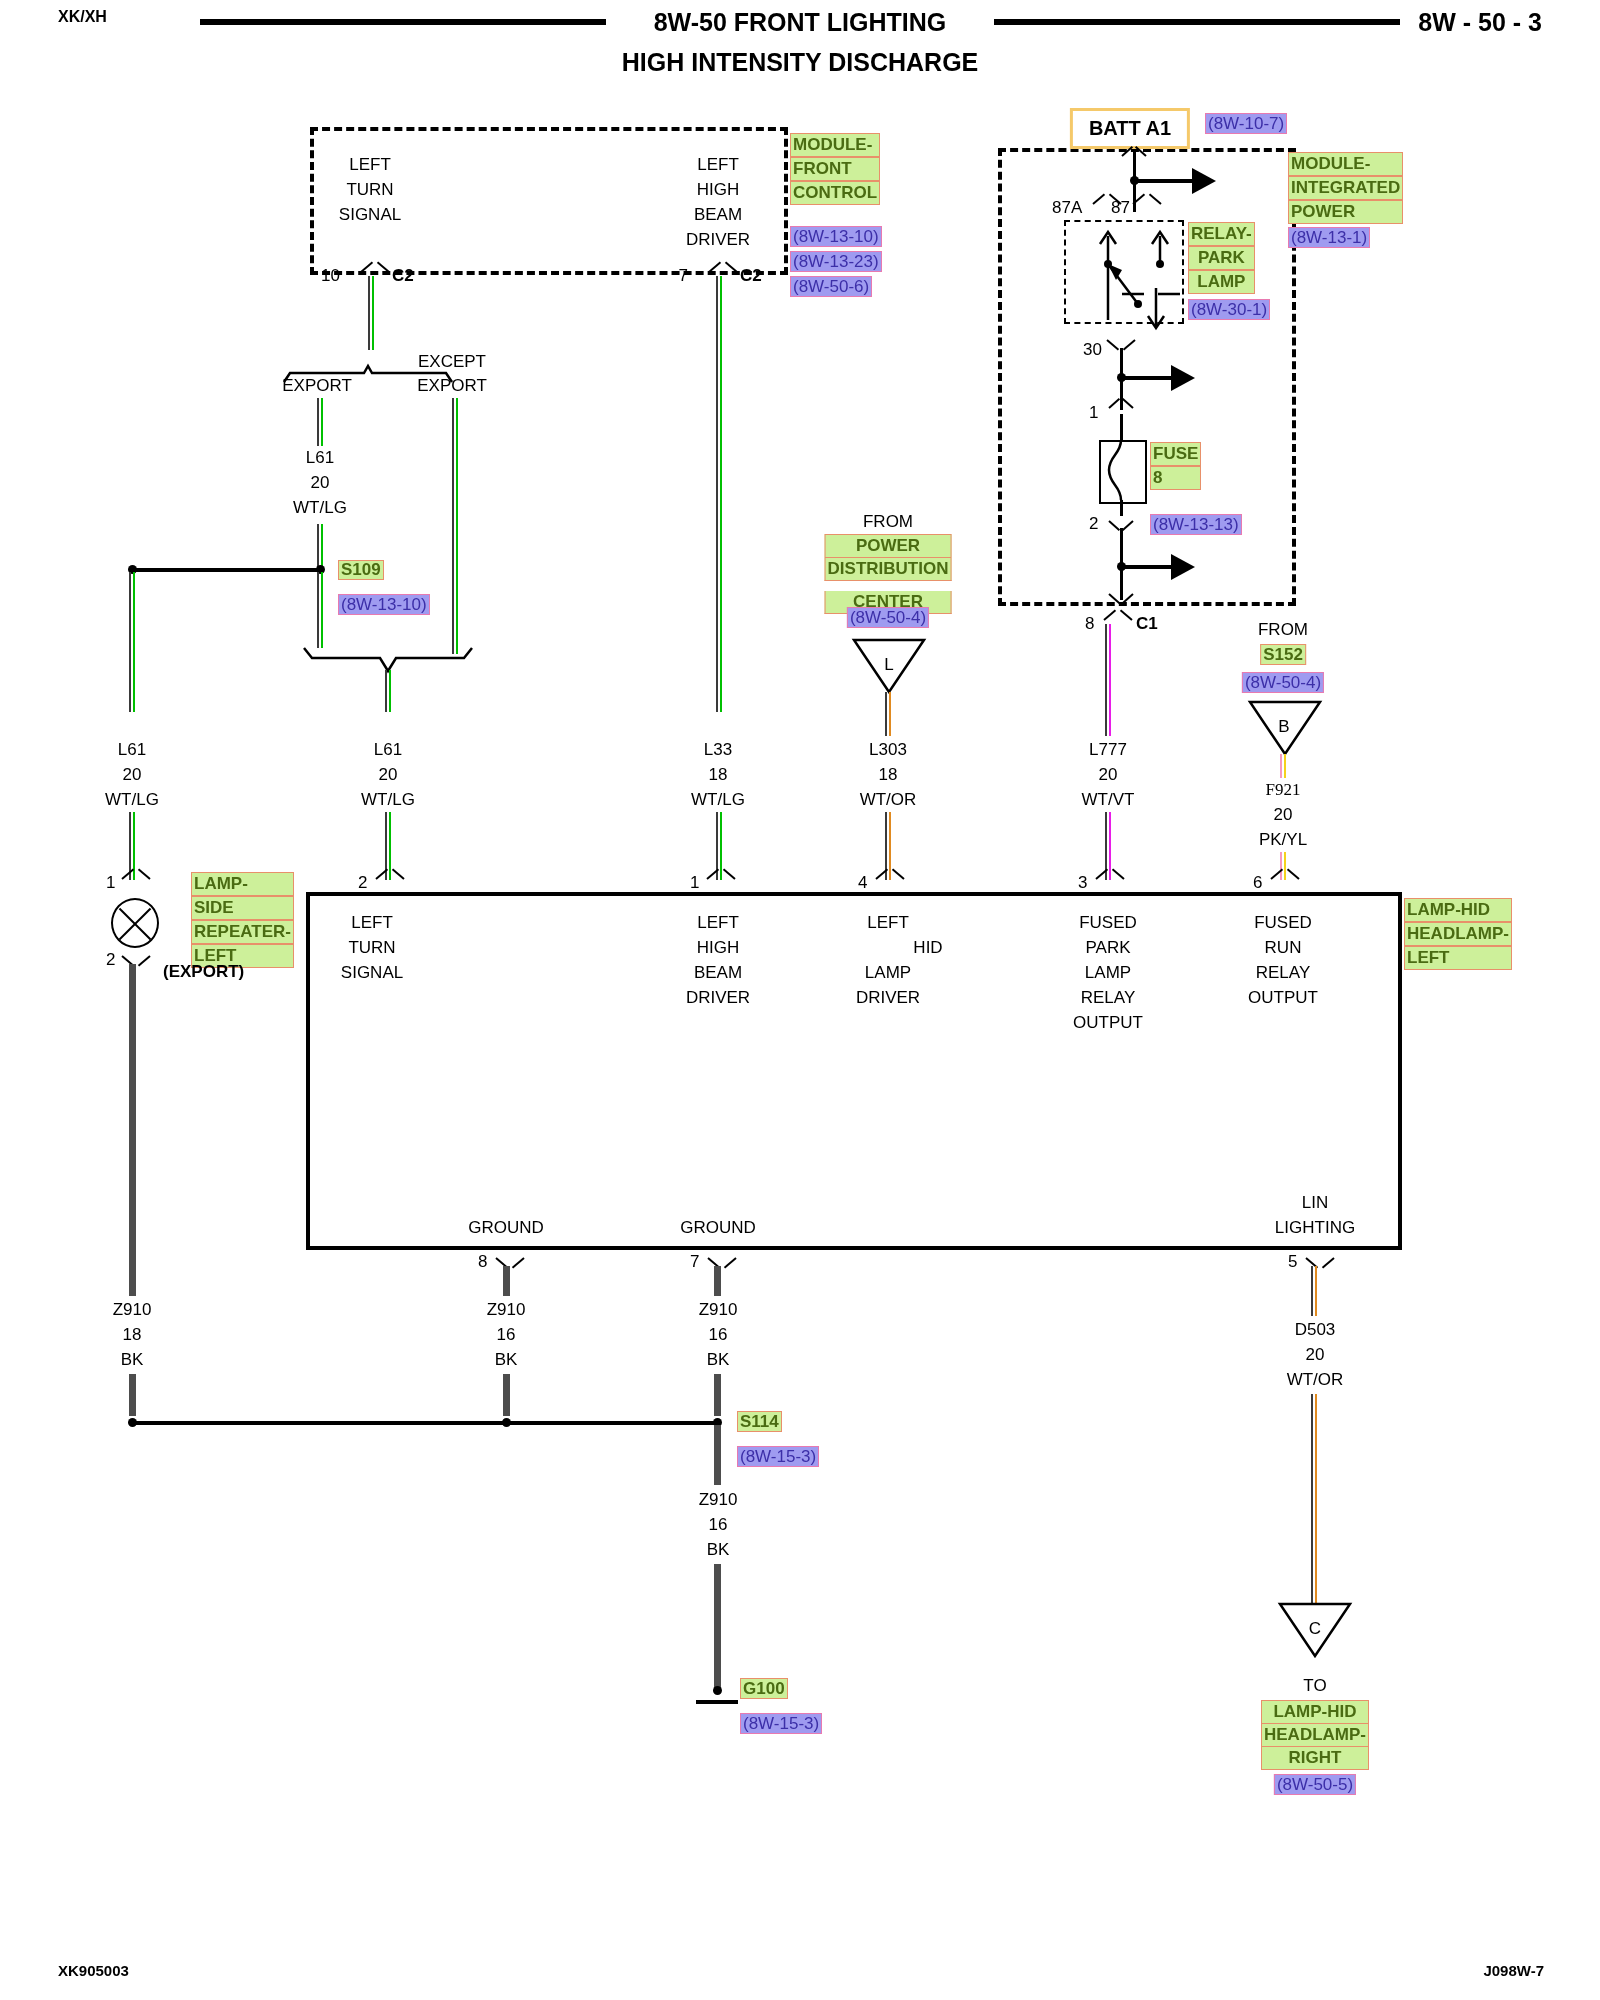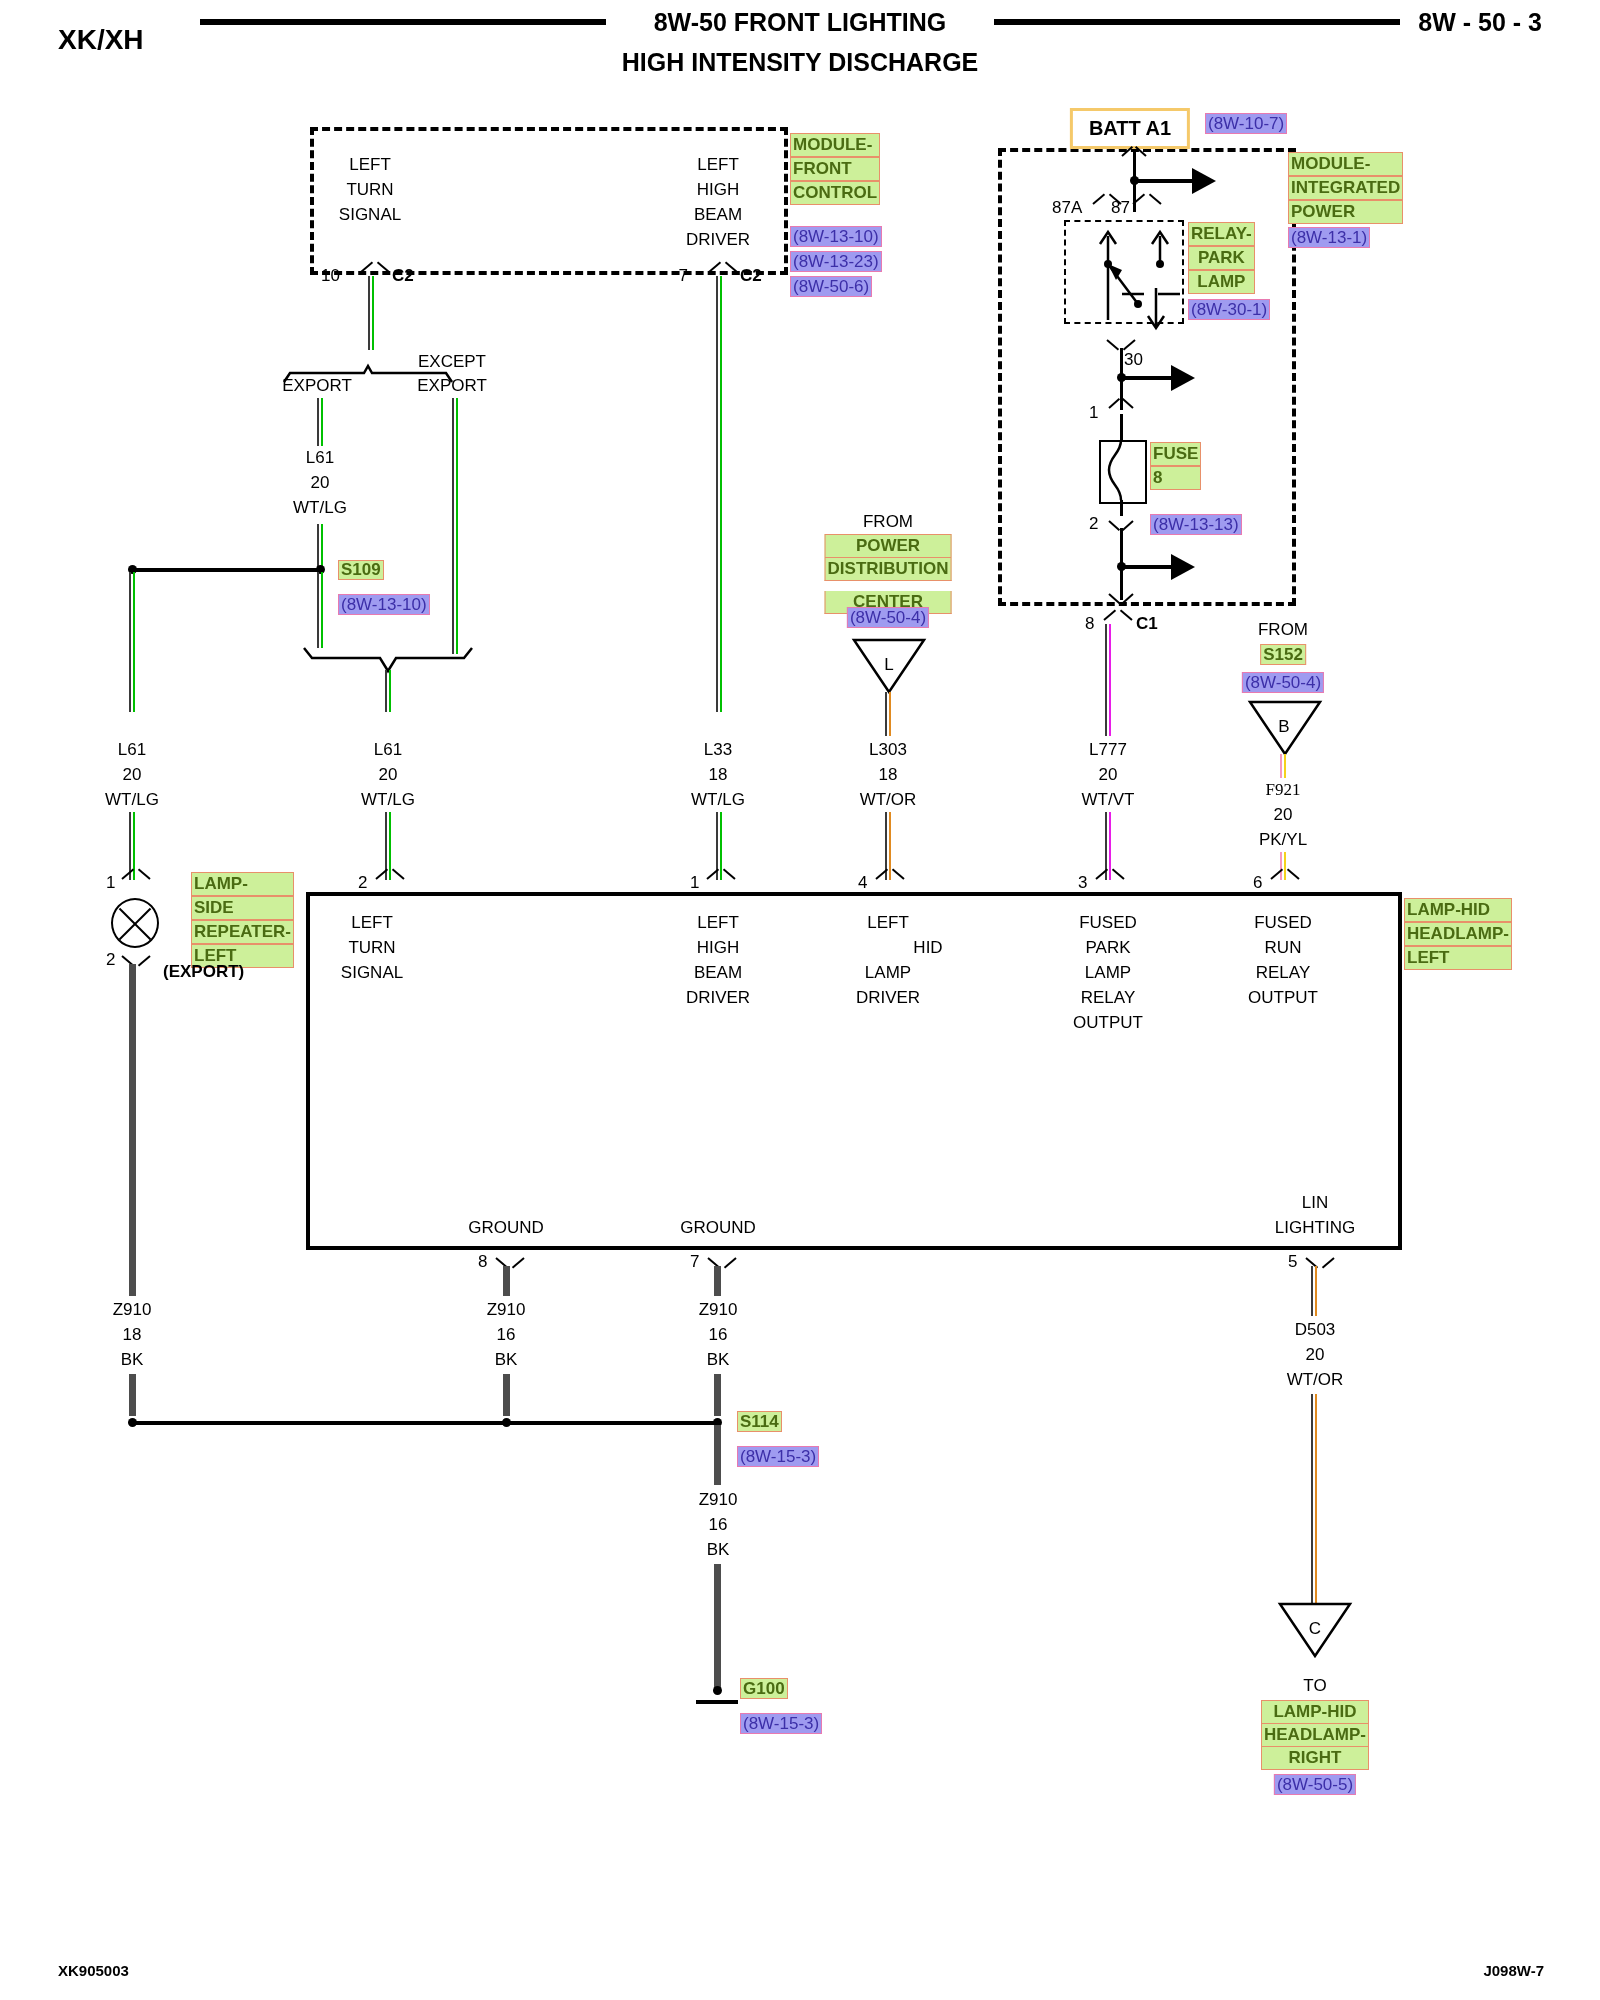--- a/index.html
+++ b/index.html
@@ -3,21 +3,21 @@
 <meta charset="utf-8">
 <style>
   html,body{margin:0;padding:0;background:#fff;}
   body{width:1600px;height:2000px;position:relative;
        font-family:"Liberation Sans","DejaVu Sans",sans-serif;
        color:#000;overflow:hidden;}
   .abs{position:absolute;}
   .ctr{transform:translateX(-50%);text-align:center;white-space:nowrap;}
 
   
-  #hdr-left{left:58px;top:24px;font-size:28px;font-weight:bold;}
+  #hdr-left{left:58px;top:8px;font-size:16px;font-weight:bold;}
   #hdr-title{left:800px;top:8px;font-size:25px;font-weight:bold;}
   #hdr-sub{left:800px;top:48px;font-size:25px;font-weight:bold;}
   #hdr-right{left:1542px;top:8px;font-size:25px;font-weight:bold;
              transform:translateX(-100%);white-space:nowrap;}
   .hdr-rule{height:6px;background:#000;top:19px;}
   #rule-l{left:200px;width:406px;}
   #rule-r{left:994px;width:406px;}
 
   
   #ft-left{left:58px;top:1962px;font-size:15px;font-weight:bold;}
@@ -325,21 +325,21 @@
 
 <div class="abs" style="left:1188px;top:222px;text-align:center;">
   <div class="chip-green">RELAY-</div>
   <div class="chip-green">PARK</div>
   <div class="chip-green">LAMP</div>
 </div>
 <div class="abs" style="left:1188px;top:300px;">
   <span class="chip-ref">(8W-30-1)</span>
 </div>
 
-<div class="abs t" style="left:1083px;top:350px;margin-left:41px;">30</div>
+<div class="abs t" style="left:1083px;top:340px;">30</div>
 <div class="chev dn" style="left:1108px;top:334px;"></div>
 <div class="vline" style="left:1120px;top:348px;height:62px;"></div>
 <div class="dot" style="left:1117px;top:373px;"></div>
 <div class="hline" style="left:1121px;top:376px;width:52px;"></div>
 <div class="arrowR" style="left:1171px;top:365px;"></div>
 
 <div class="abs t" style="left:1089px;top:403px;">1</div>
 <div class="opnarr" style="left:1109px;top:402px;"></div>
 <div class="vline" style="left:1120px;top:414px;height:28px;"></div>
 

